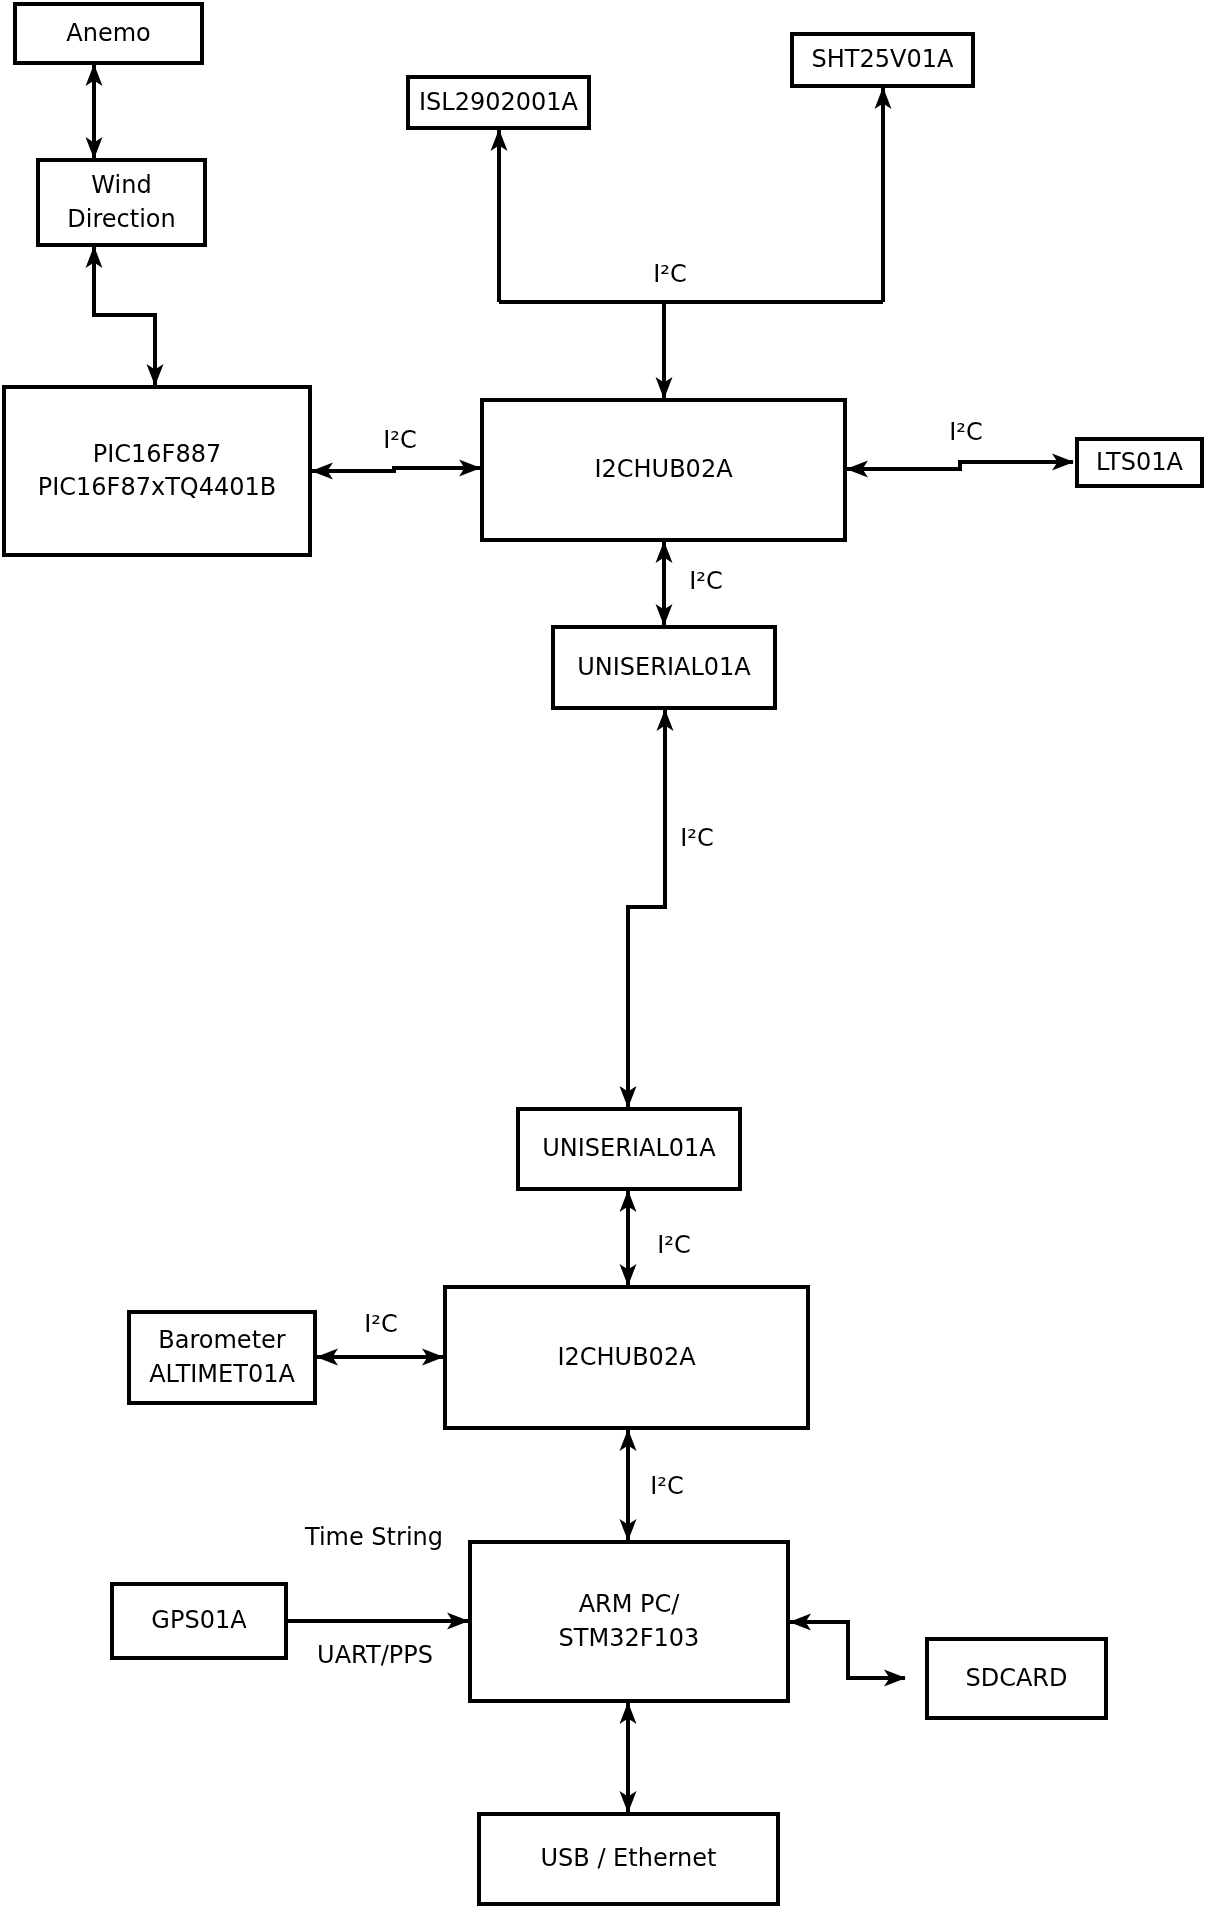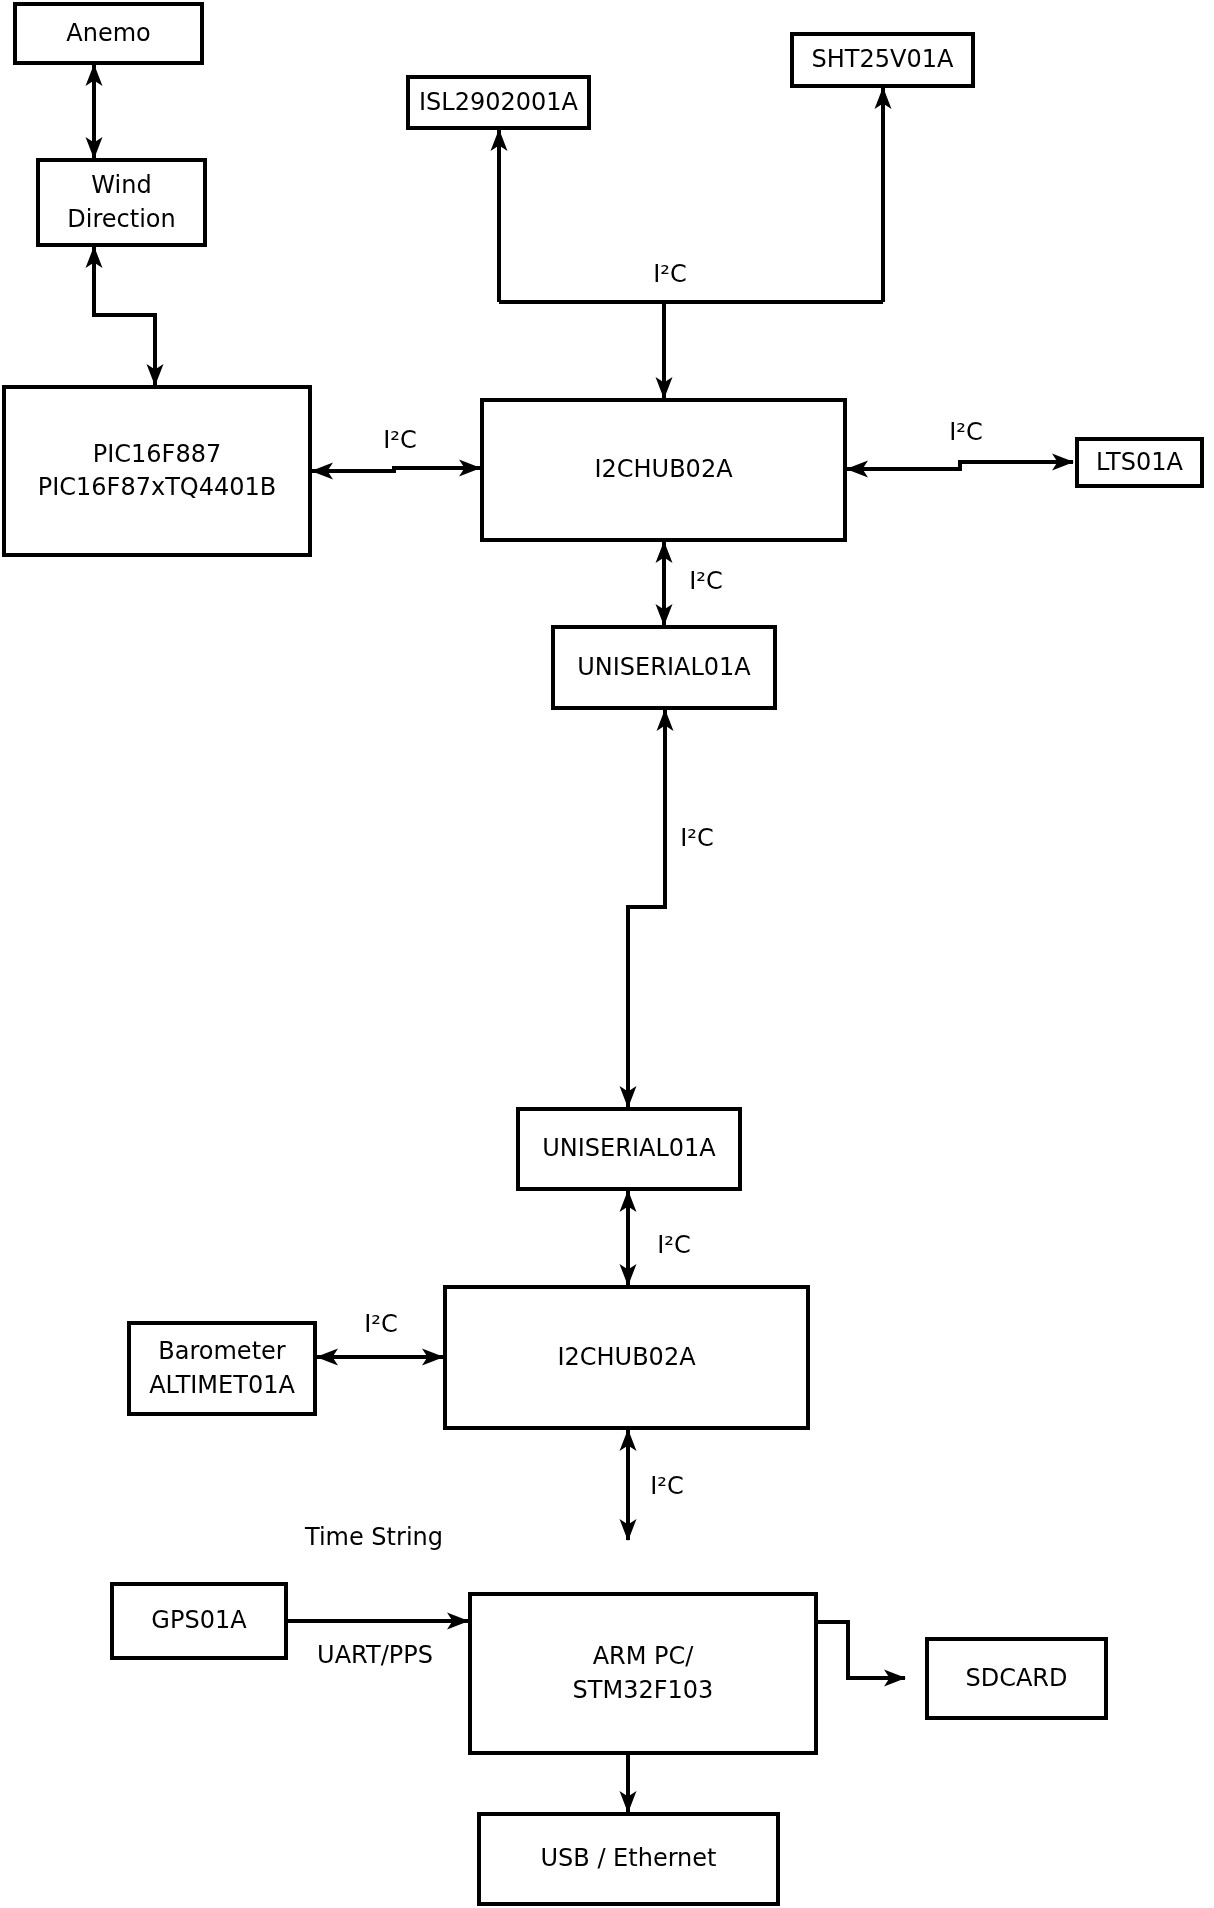--- a/index.html
+++ b/index.html
@@ -112,30 +112,30 @@
   </div>
 
   <div class="node" style="left:516px; top:1107px; width:226px; height:84px;">
     <span>UNISERIAL01A</span>
   </div>
 
   <div class="node" style="left:443px; top:1285px; width:367px; height:145px;">
     <span>I2CHUB02A</span>
   </div>
 
-  <div class="node" style="left:127px; top:1310px; width:190px; height:95px;margin-top:11px;">
+  <div class="node" style="left:127px; top:1310px; width:190px; height:95px;">
     <span>Barometer</span>
     <span>ALTIMET01A</span>
   </div>
 
   <div class="node" style="left:110px; top:1582px; width:178px; height:78px;">
     <span>GPS01A</span>
   </div>
 
-  <div class="node" style="left:468px; top:1592px; width:350px; height:163px;">
+  <div class="node" style="left:468px; top:1540px; width:322px; height:163px;">
     <span>ARM PC/</span>
     <span>STM32F103</span>
   </div>
 
   <div class="node" style="left:925px; top:1637px; width:183px; height:83px;">
     <span>SDCARD</span>
   </div>
 
   <div class="node" style="left:477px; top:1812px; width:303px; height:94px;">
     <span>USB / Ethernet</span>

